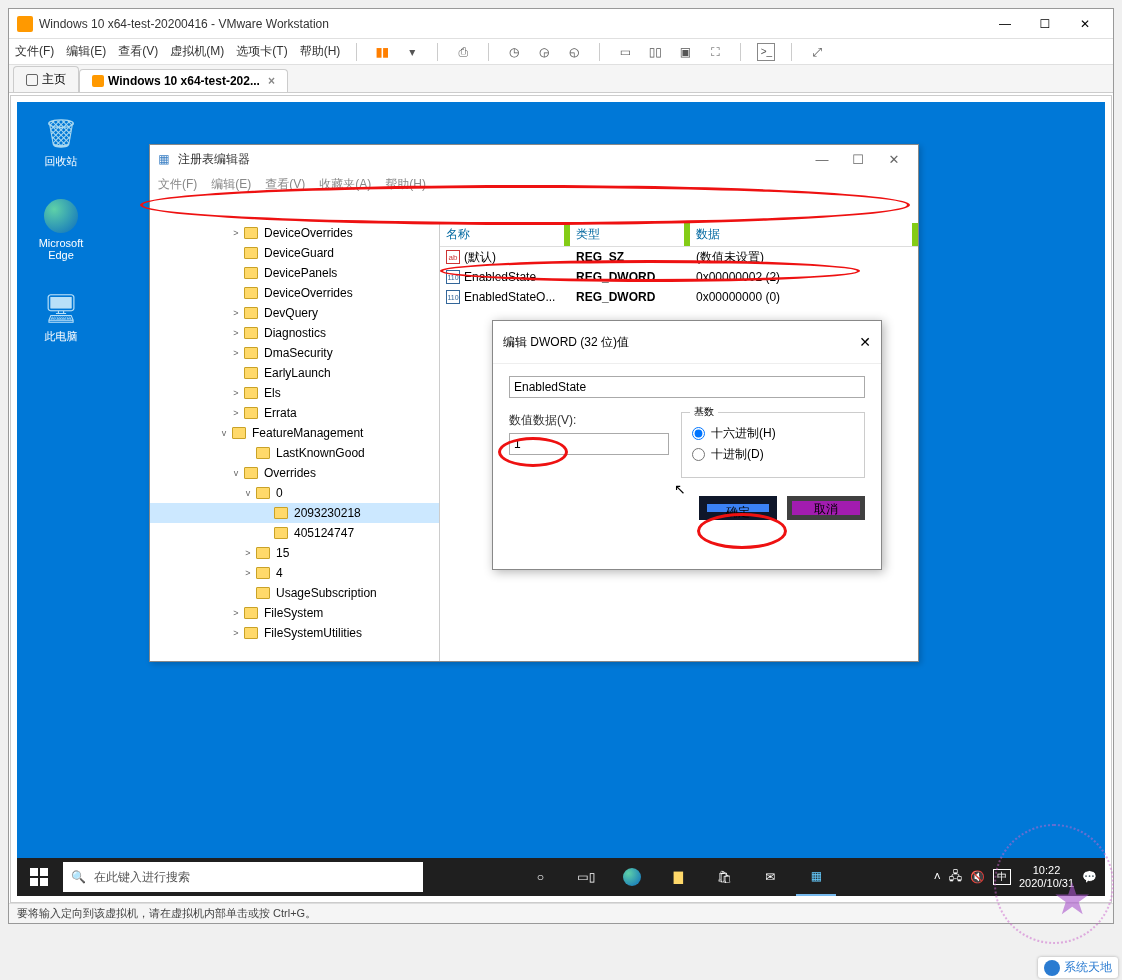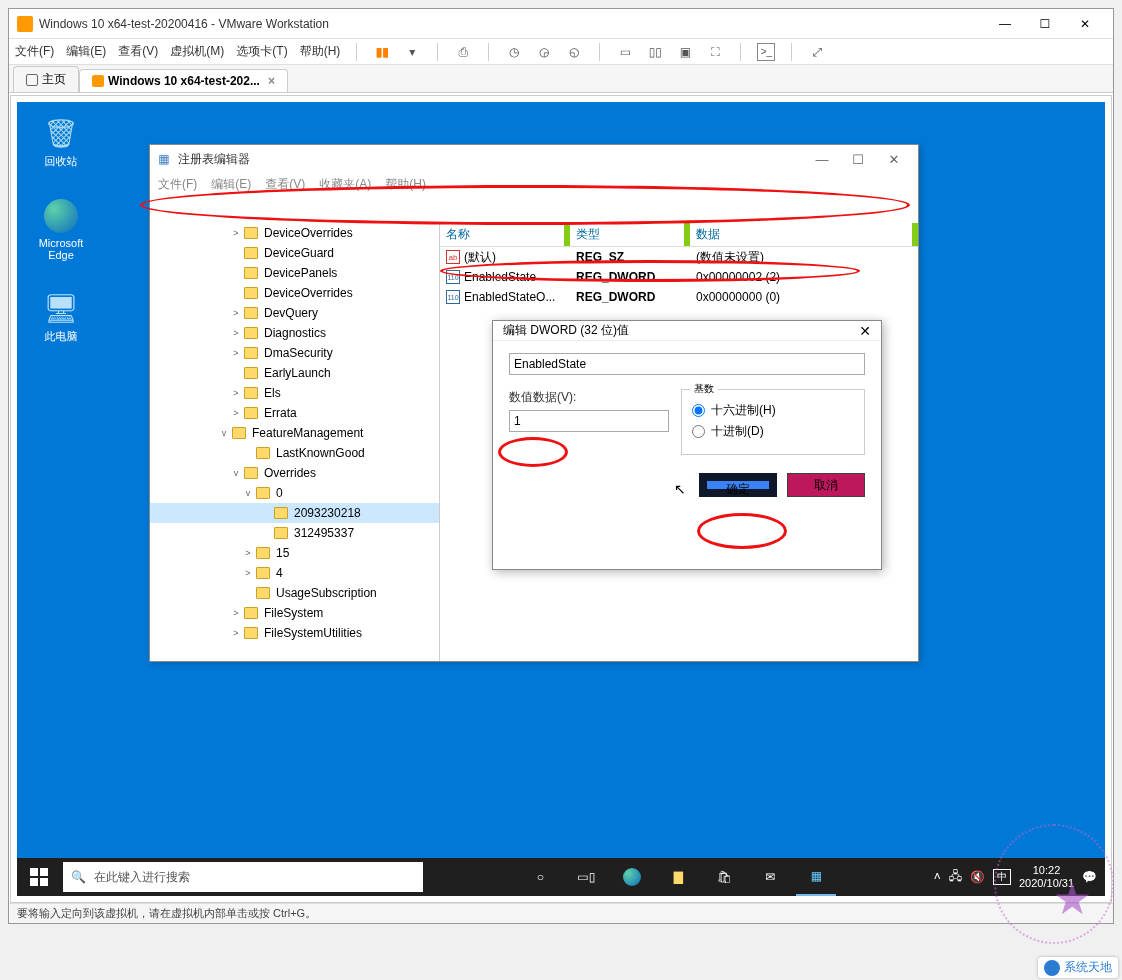--- a/index.html
+++ b/index.html
@@ -68,32 +68,32 @@
 .list-row { display: flex; height: 20px; align-items: center; }
 .list-row .cell { padding: 0 6px; }
 .list-row .cell.name { width: 130px; display: flex; align-items: center; gap: 4px; }
 .list-row .cell.type { width: 120px; font-weight: bold; }
 .list-row .cell.data { flex: 1; }
 .reg-icon-str { width: 14px; height: 14px; background: #fff; border: 1px solid #c33; display: inline-flex; align-items: center; justify-content: center; font-size: 8px; color: #c33; }
 .reg-icon-bin { width: 14px; height: 14px; background: #fff; border: 1px solid #369; display: inline-flex; align-items: center; justify-content: center; font-size: 7px; color: #369; }
 
 
 .dword-dialog { position: absolute; left: 342px; top: 175px; width: 390px; height: 250px; background: #fff; border: 1px solid #888; box-shadow: 2px 2px 10px rgba(0,0,0,0.3); font-size: 12px; }
-.dword-title { height: 20px; display: flex; align-items: center; padding: 0 10px; justify-content: space-between; border-bottom: 1px solid #eee; }
+.dword-title { height: 43px; display: flex; align-items: center; padding: 0 10px; justify-content: space-between; border-bottom: 1px solid #eee; }
 .dword-body { padding: 12px 16px; }
 .dword-label { margin-bottom: 4px; color: #333; }
 .dword-input { width: 100%; border: 1px solid #aaa; padding: 3px 4px; font-size: 12px; margin-bottom: 14px; }
 .dword-row { display: flex; gap: 12px; }
 .dword-row .left { flex: 0 0 160px; }
 .dword-row .right { flex: 1; }
 .fieldset { border: 1px solid #ccc; padding: 8px 10px 10px; position: relative; }
 .fieldset .legend { position: absolute; top: -8px; left: 8px; background: #fff; padding: 0 4px; font-size: 10px; }
 .radio-row { display: flex; align-items: center; gap: 6px; margin: 4px 0; }
 .dword-buttons { display: flex; justify-content: flex-end; gap: 10px; margin-top: 18px; }
-.dword-buttons button { width: 78px; height: 24px; font-size: 12px; border: 1px solid #404040; background: #be185d; }
+.dword-buttons button { width: 78px; height: 24px; font-size: 12px; border: 5px solid #404040; background: #a21caf; }
 .dword-buttons button.primary { border: 8px solid #0f172a; background: #3b82f6; }
 
 
 .red-ellipse { position: absolute; border: 3px solid #e11; border-radius: 50%; pointer-events: none; }
 
 
 .cursor-arrow { position: absolute; font-size: 14px; color: #000; }
 
 
 .taskbar { position: absolute; left: 0; right: 0; bottom: 0; height: 38px; background: #1f1f1f; display: flex; align-items: center; color: #fff; font-size: 12px; }
@@ -277,21 +277,21 @@
                 <span class="label">0</span>
               </div>
               <div class="tree-item selected" style="--indent: 110px;">
                 <span class="toggle"></span>
                 <span class="folder-icon"></span>
                 <span class="label">2093230218</span>
               </div>
               <div class="tree-item" style="--indent: 110px;">
                 <span class="toggle"></span>
                 <span class="folder-icon"></span>
-                <span class="label">312495337</span>
+                <span class="label">405124747</span>
               </div>
               <div class="tree-item" style="--indent: 92px;">
                 <span class="toggle">&gt;</span>
                 <span class="folder-icon"></span>
                 <span class="label">15</span>
               </div>
               <div class="tree-item" style="--indent: 92px;">
                 <span class="toggle">&gt;</span>
                 <span class="folder-icon"></span>
                 <span class="label">4</span>

